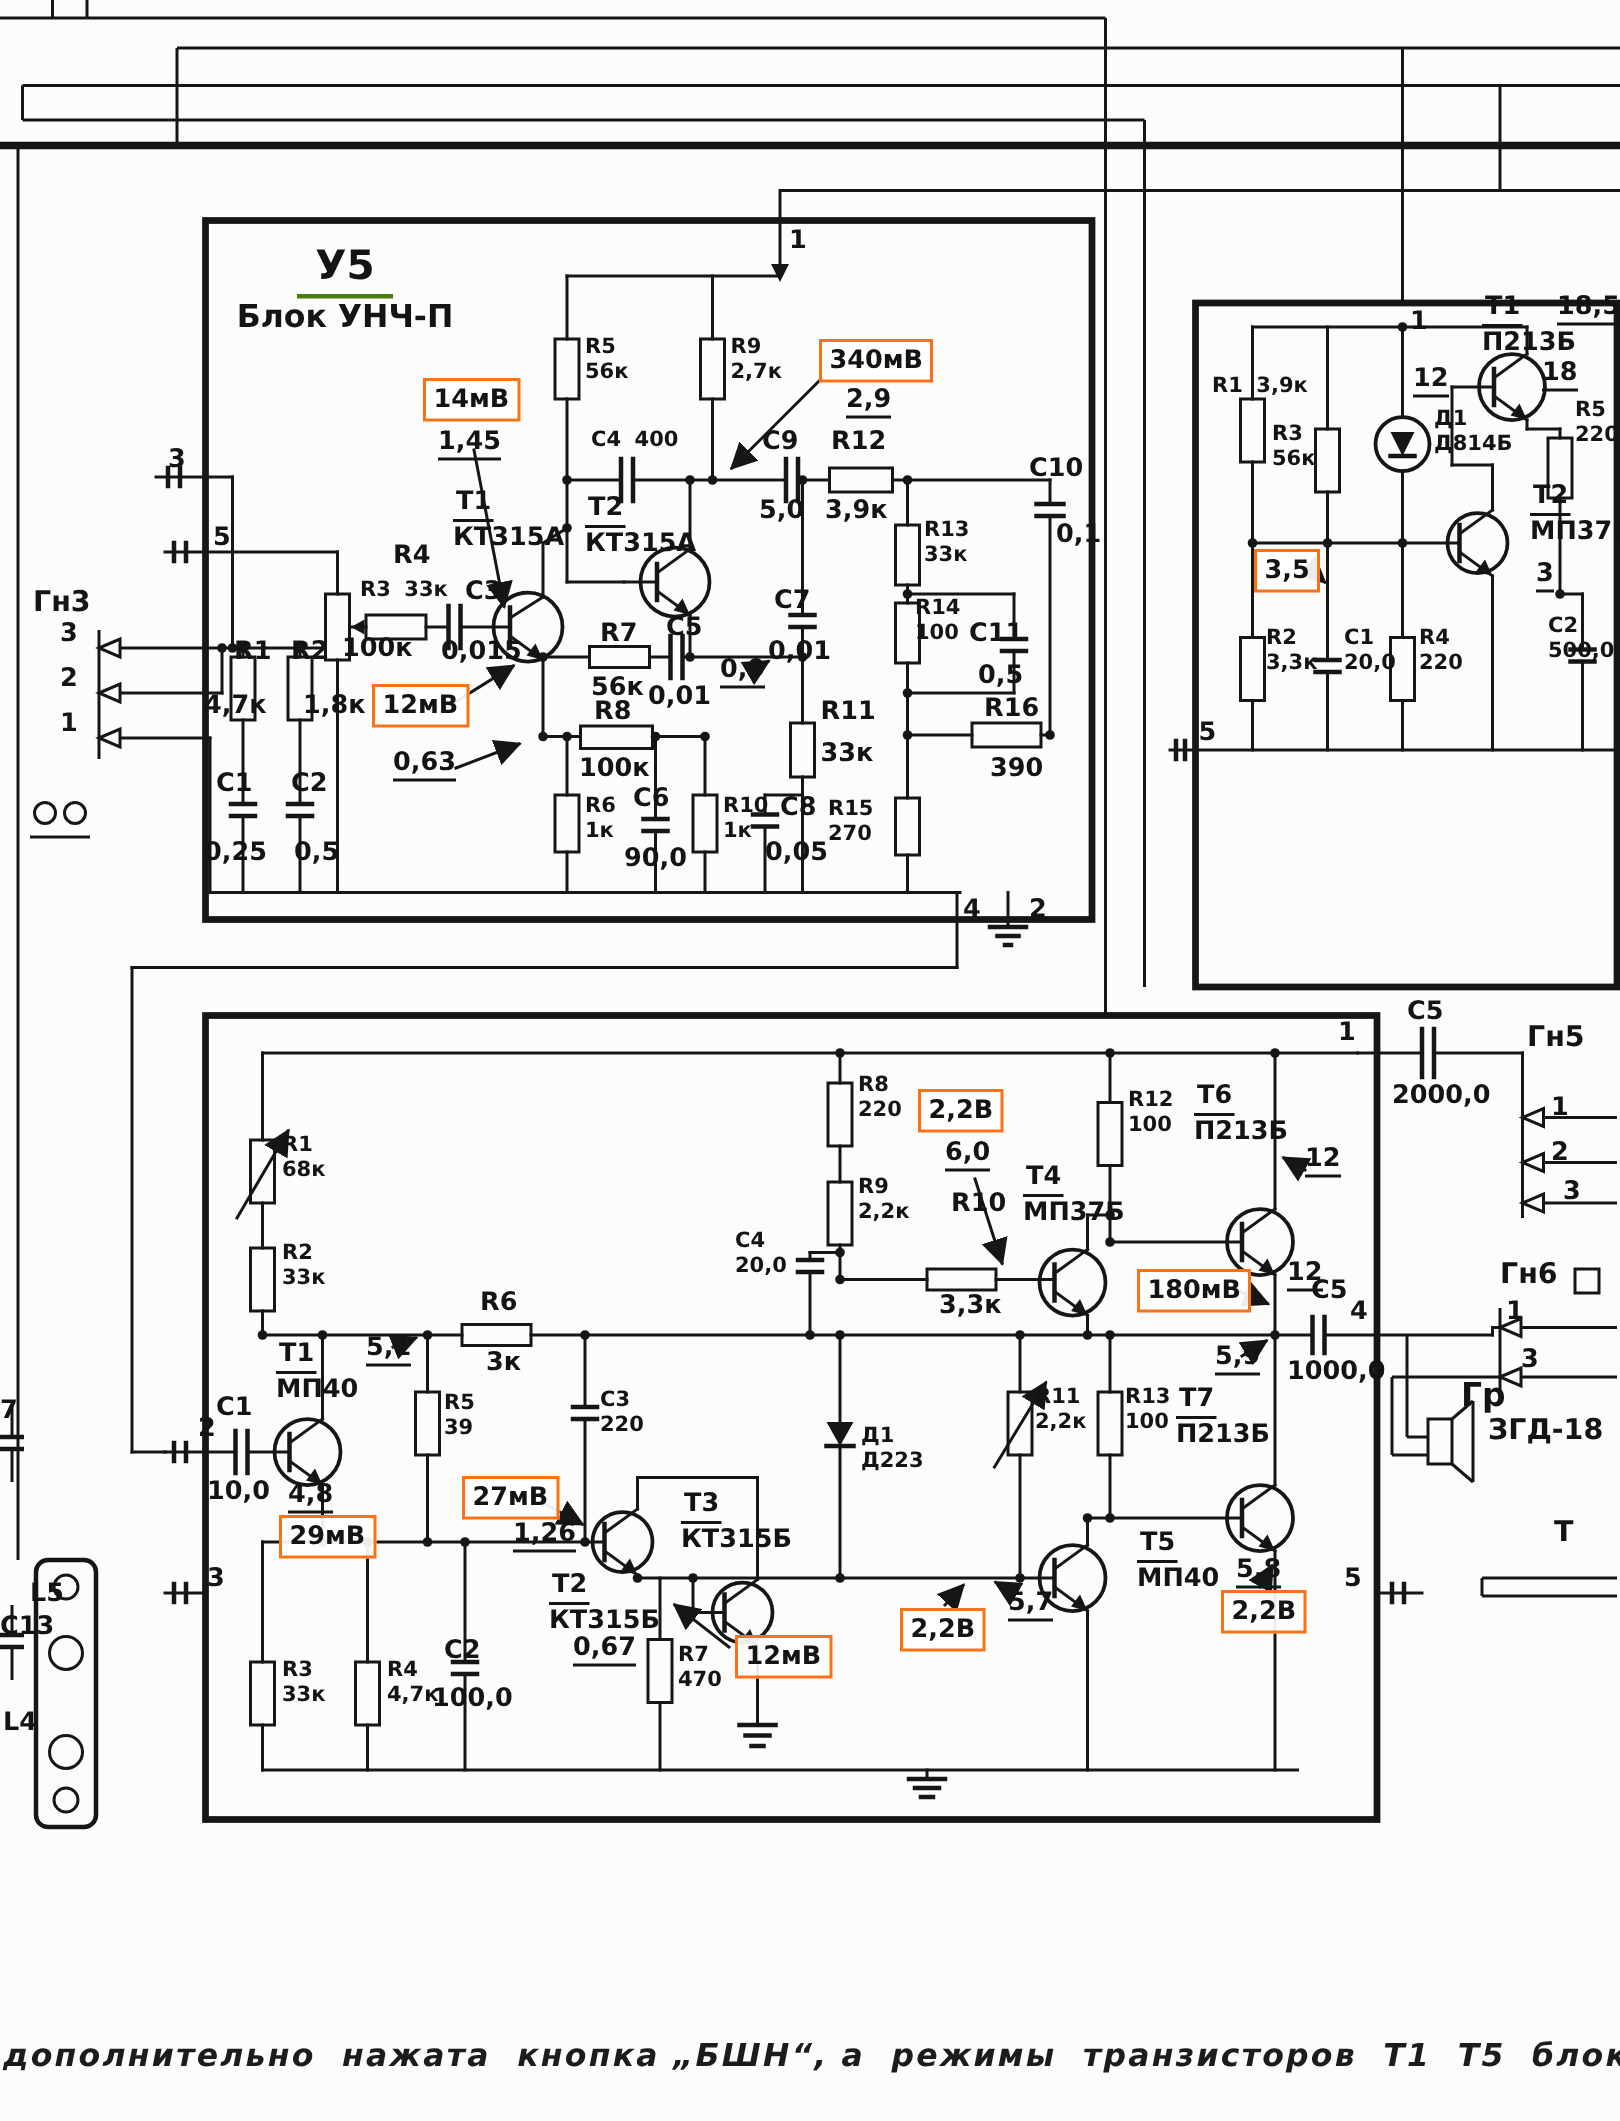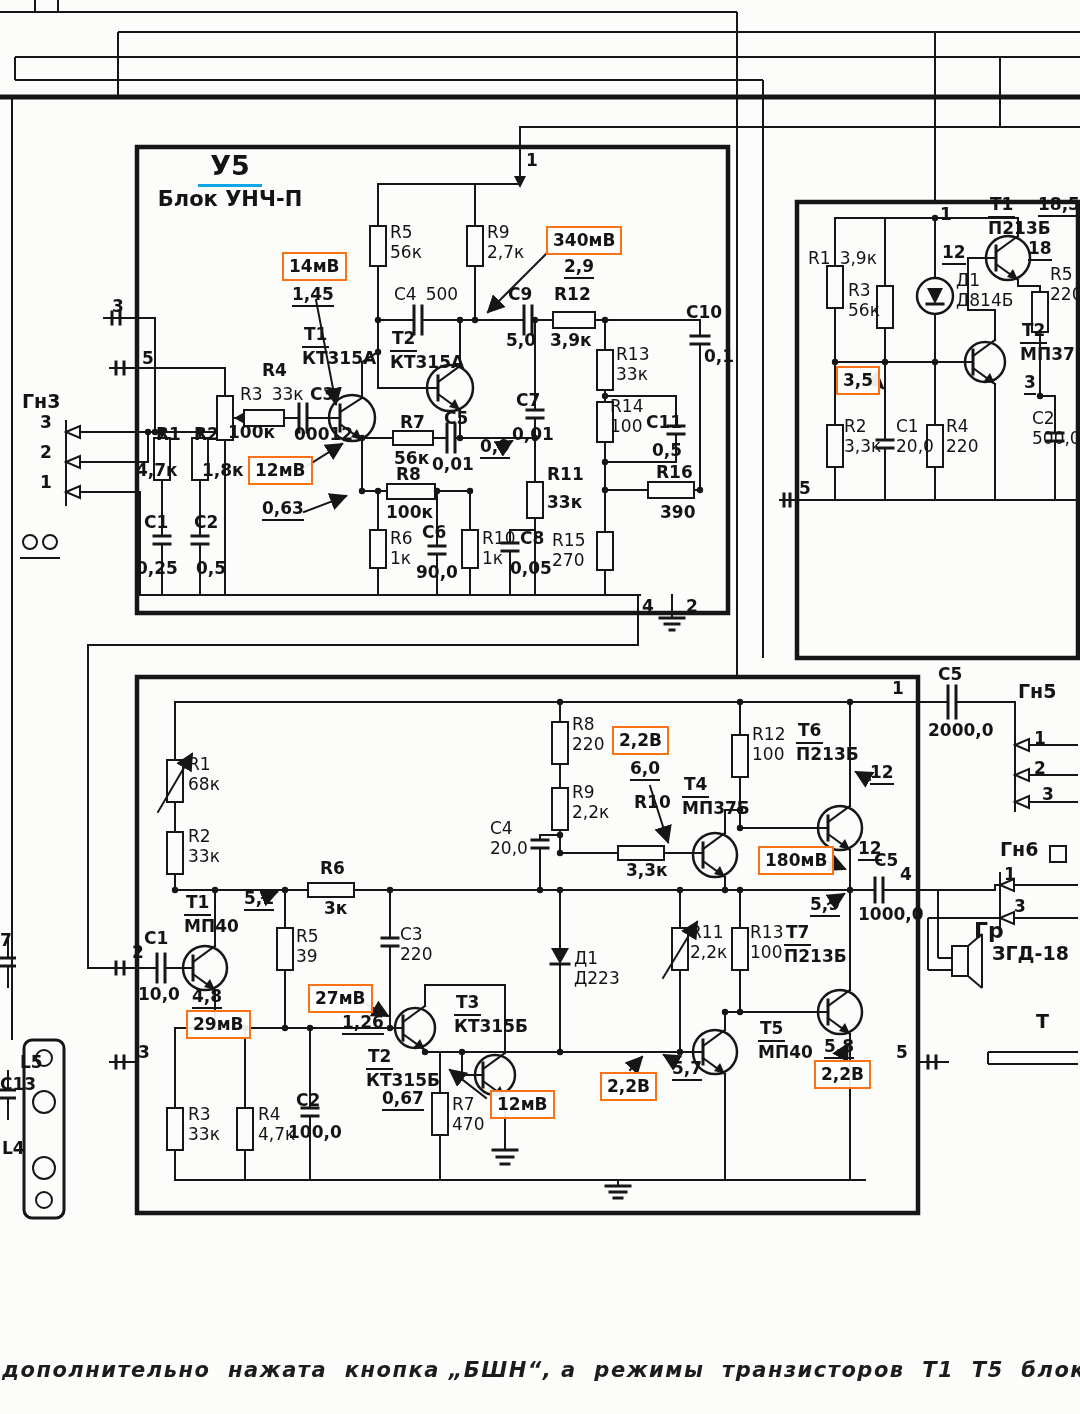--- a/index.html
+++ b/index.html
@@ -2,28 +2,28 @@
 <html><head>
 <meta charset="utf-8">
 <style>
   html,body{margin:0;padding:0;background:#e8e8e6}
   #page{position:relative;width:1080px;height:1414px;background:#fcfcfa;overflow:hidden;
         font-family:"DejaVu Sans",sans-serif;color:#141414}
   #wires{position:absolute;left:0;top:0}
   .lbl{position:absolute;font-size:17px;font-weight:700;line-height:1;white-space:nowrap;color:#141414}
   .boxed{border:2px solid #f97316;padding:4px 5px;background:rgba(255,255,255,.92)}
   .und{border-bottom:2px solid #141414;padding-bottom:2px}
-  .comp{position:absolute;display:flex;flex-direction:column;gap:3px;font-size:17px;font-weight:400;
+  .comp{position:absolute;display:flex;flex-direction:column;gap:3px;font-size:14px;font-weight:700;
         line-height:1;white-space:nowrap;color:#141414}
   .comp.rw{flex-direction:row;gap:9px}
   .tl{position:absolute;display:inline-flex;flex-direction:column;align-items:flex-start;
       font-size:17px;font-weight:700;line-height:1;white-space:nowrap;color:#141414}
   .tl span:first-child{border-bottom:2px solid #141414;padding:0 2px 3px;margin-bottom:2px}
   .bt{position:absolute;text-align:center;font-weight:700;color:#141414}
-  .bt .t{display:inline-block;font-size:27px;border-bottom:3px solid #0ea5e9;padding:0 12px 3px}
+  .bt .t{display:inline-block;font-size:27px;border-bottom:3px solid #4d7c0f;padding:12px 12px 3px}
   .bt .s{font-size:21px;margin-top:4px}
   .note{position:absolute;font-style:italic;font-weight:600;font-size:21px;letter-spacing:1.5px;
         white-space:pre;color:#1c1c1c}
 </style>
 </head>
 <body>
 
 <div id="page">
 
 <svg id="wires" width="1080" height="1414">
@@ -564,21 +564,21 @@
 <div class="comp" style="left:487px;top:224px">
       <span>R9</span>
       <span>2,7к</span>
     </div>
 <div class="lbl boxed" style="left:546px;top:226px">340мВ</div>
 <div class="lbl und" style="left:564px;top:258px">2,9</div>
 <div class="lbl boxed" style="left:282px;top:252px">14мВ</div>
 <div class="lbl und" style="left:292px;top:286px">1,45</div>
 <div class="comp rw" style="left:394px;top:286px">
       <span>С4</span>
-      <span>500</span>
+      <span>400</span>
     </div>
 <div class="lbl" style="left:508px;top:286px">С9</div>
 <div class="lbl" style="left:506px;top:332px">5,0</div>
 <div class="lbl" style="left:554px;top:286px">R12</div>
 <div class="lbl" style="left:550px;top:332px">3,9к</div>
 <div class="lbl" style="left:686px;top:304px">С10</div>
 <div class="lbl" style="left:704px;top:348px">0,1</div>
 <div class="tl" style="left:302px;top:326px">
       <span>Т1</span>
       <span>КТ315А</span>
@@ -587,21 +587,21 @@
       <span>Т2</span>
       <span>КТ315А</span>
     </div>
 <div class="lbl" style="left:262px;top:362px">R4</div>
 <div class="lbl" style="left:228px;top:424px">100к</div>
 <div class="comp rw" style="left:240px;top:386px">
       <span>R3</span>
       <span>33к</span>
     </div>
 <div class="lbl" style="left:310px;top:386px">С3</div>
-<div class="lbl" style="left:294px;top:426px">00012</div>
+<div class="lbl" style="left:294px;top:426px">0,015</div>
 <div class="lbl" style="left:400px;top:414px">R7</div>
 <div class="lbl" style="left:394px;top:450px">56к</div>
 <div class="lbl" style="left:444px;top:410px">С5</div>
 <div class="lbl" style="left:432px;top:456px">0,01</div>
 <div class="lbl" style="left:396px;top:466px">R8</div>
 <div class="lbl" style="left:386px;top:504px">100к</div>
 <div class="lbl boxed" style="left:248px;top:456px">12мВ</div>
 <div class="lbl und" style="left:262px;top:500px">0,63</div>
 <div class="lbl" style="left:516px;top:392px">С7</div>
 <div class="lbl" style="left:512px;top:426px">0,01</div>

